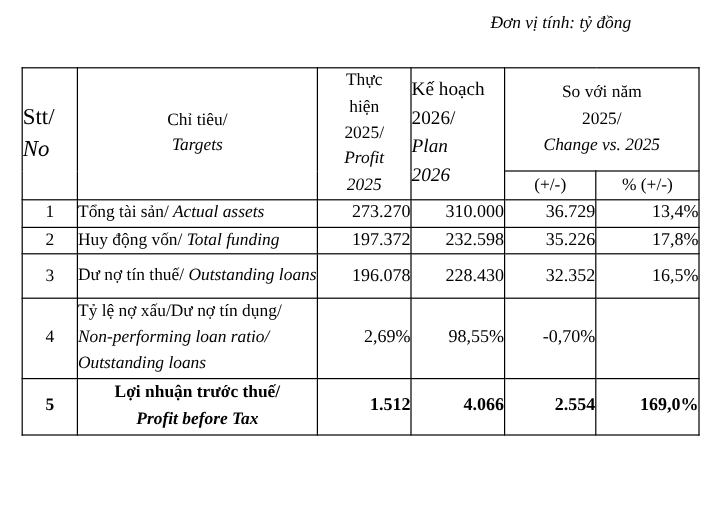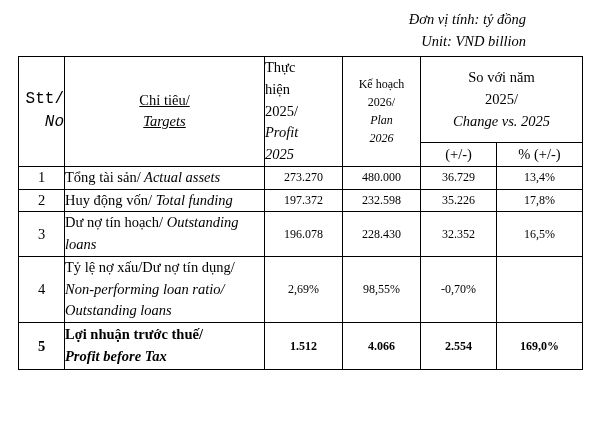--- a/index.html
+++ b/index.html
@@ -46,48 +46,45 @@
   }
   table.fin td, table.fin th {
     border: 1px solid #000000;
     padding: 0;
     vertical-align: middle;
     font-weight: normal;
   }
   
   .h-stt {
     width: 46px;
-    text-align: right;
-    font-size: 16px;
+    text-align: left;
+    font-size: 19px;
     font-weight: bold;
     line-height: 1.45;
     padding: 4px 2px;
-    font-family: Liberation Mono, monospace;
   }
   .h-target {
     width: 200px;
     text-align: center;
     font-size: 14.5px;
     font-weight: bold;
     line-height: 1.45;
     padding: 4px 4px;
-    text-decoration: underline;
   }
   .h-actual {
     width: 78px;
-    text-align: left;
+    text-align: center;
     font-size: 14.5px;
     font-weight: bold;
     line-height: 1.5;
     padding: 6px 3px;
   }
   .h-plan {
     width: 78px;
-    text-align: center;
-    font-size: 12px;
+    font-size: 16px;
     font-weight: bold;
     line-height: 1.5;
     padding: 6px 3px;
   }
   .h-change {
     text-align: center;
     font-size: 14.5px;
     font-weight: bold;
     line-height: 1.5;
     padding: 5px 4px 6px 4px;
@@ -109,22 +106,22 @@
     font-size: 14.5px;
     padding: 6px 2px;
   }
   td.c-target {
     text-align: left;
     font-size: 14.5px;
     line-height: 1.5;
     padding: 6px 6px 6px 8px;
   }
   td.c-num {
-    text-align: center;
-    font-size: 12px;
+    text-align: right;
+    font-size: 15px;
     padding: 6px 4px;
   }
   tr.bold-row td {
     font-weight: bold;
   }
   tr.tall td {
     height: 36px;
   }
   tr.tall3 td {
     height: 62px;
@@ -136,21 +133,20 @@
     display: block;
   }
 </style>
 </head>
 <body>
 
 <div class="page">
 
   <div class="unit-block">
     <span class="unit-line">Đơn vị tính: tỷ đồng</span>
-    <span class="unit-line">Unit: VND billion</span>
   </div>
 
   <div class="table-wrap">
     <table class="fin">
       <colgroup>
         <col style="width:46px">
         <col style="width:200px">
         <col style="width:78px">
         <col style="width:78px">
         <col style="width:76px">
@@ -188,55 +184,55 @@
         <tr>
           <td class="h-sub w-pm">(+/-)</td>
           <td class="h-sub w-pct">% (+/-)</td>
         </tr>
       </thead>
       <tbody>
         <tr>
           <td class="c-no">1</td>
           <td class="c-target"><span>Tổng tài sản/</span><span class="it"> Actual assets</span></td>
           <td class="c-num">273.270</td>
-          <td class="c-num">480.000</td>
+          <td class="c-num">310.000</td>
           <td class="c-num">36.729</td>
           <td class="c-num">13,4%</td>
         </tr>
         <tr>
           <td class="c-no">2</td>
           <td class="c-target"><span>Huy động vốn/</span><span class="it"> Total funding</span></td>
           <td class="c-num">197.372</td>
           <td class="c-num">232.598</td>
           <td class="c-num">35.226</td>
           <td class="c-num">17,8%</td>
         </tr>
         <tr class="tall">
           <td class="c-no">3</td>
-          <td class="c-target"><span>Dư nợ tín hoạch/</span><span class="it"> Outstanding loans</span></td>
+          <td class="c-target"><span>Dư nợ tín thuế/</span><span class="it"> Outstanding loans</span></td>
           <td class="c-num">196.078</td>
           <td class="c-num">228.430</td>
           <td class="c-num">32.352</td>
           <td class="c-num">16,5%</td>
         </tr>
         <tr class="tall3">
           <td class="c-no">4</td>
           <td class="c-target">
             <span class="line">Tỷ lệ nợ xấu/Dư nợ tín dụng/</span>
             <span class="line it">Non-performing loan ratio/</span>
             <span class="line it">Outstanding loans</span>
           </td>
           <td class="c-num">2,69%</td>
           <td class="c-num">98,55%</td>
           <td class="c-num">-0,70%</td>
           <td class="c-num"></td>
         </tr>
         <tr class="bold-row lastrow">
           <td class="c-no">5</td>
-          <td class="c-target" style="text-align:left">
+          <td class="c-target" style="text-align:center">
             <span class="line">Lợi nhuận trước thuế/</span>
             <span class="line it">Profit before Tax</span>
           </td>
           <td class="c-num">1.512</td>
           <td class="c-num">4.066</td>
           <td class="c-num">2.554</td>
           <td class="c-num">169,0%</td>
         </tr>
       </tbody>
     </table>

